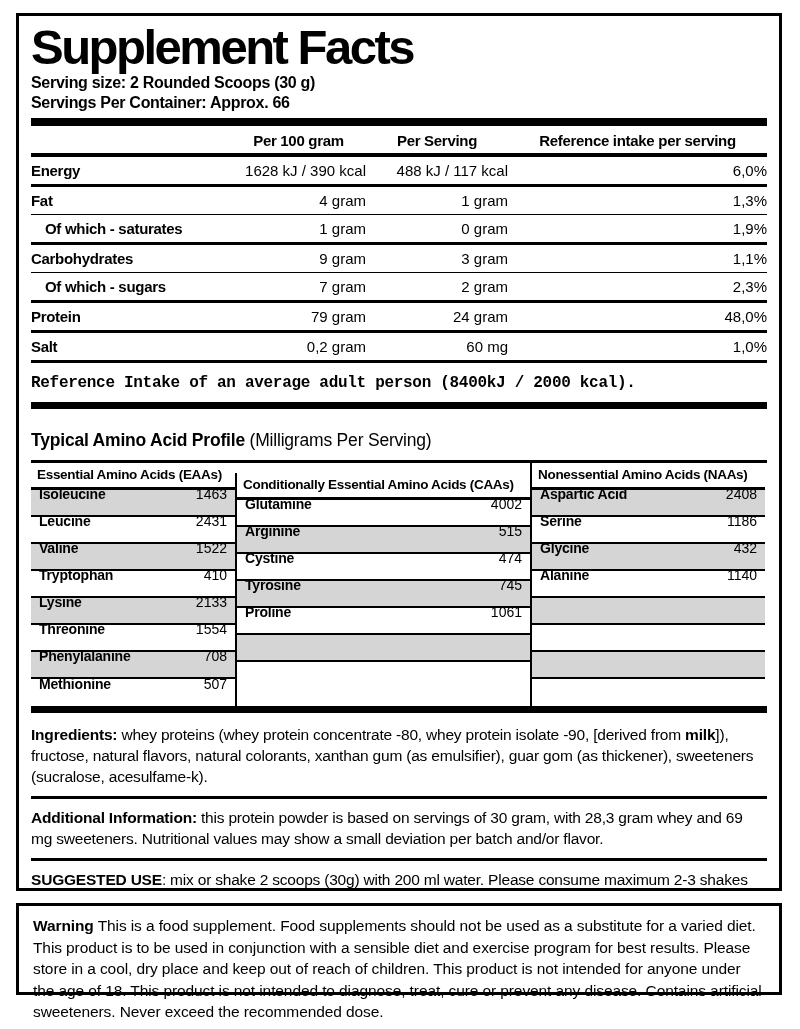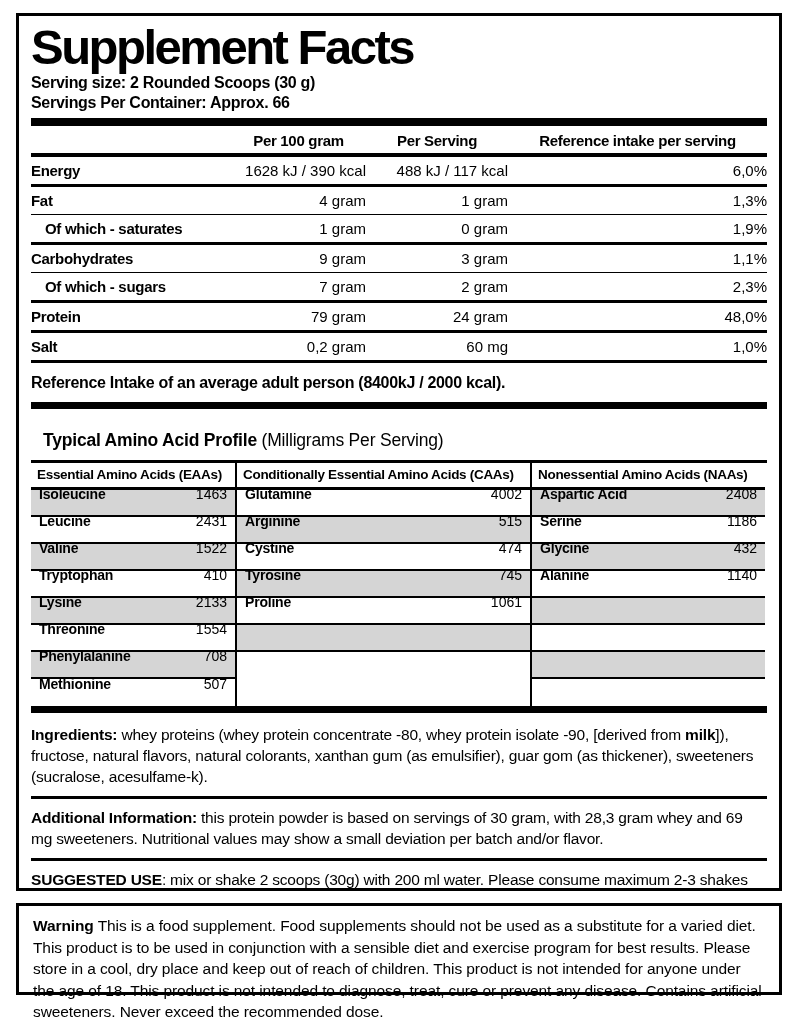--- a/index.html
+++ b/index.html
@@ -36,29 +36,29 @@
   }
   table.nutrition th:first-child { text-align:left; }
   table.nutrition td { font-size:15px; padding:5px 0; white-space:nowrap; }
   table.nutrition td:first-child { font-weight:bold; text-align:left; letter-spacing:-0.3px; }
   table.nutrition td + td { text-align:right; font-weight:normal; }
   table.nutrition tbody tr { border-bottom:3px solid #000; }
   table.nutrition tbody tr:nth-child(2),
   table.nutrition tbody tr:nth-child(4) { border-bottom:1px solid #000; }
   table.nutrition tbody tr.indent td:first-child { padding-left:14px; }
 
-  .ref-note { font-size:16px; font-weight:bold; margin:11px 0 10px 0; letter-spacing:-0.3px; }
-
-  .amino-title { font-size:17.5px; margin:21px 0 9px 12px; letter-spacing:-0.2px; }
+  .ref-note { font-size:16px; font-weight:bold; margin:11px 0 10px 0; letter-spacing:-0.3px;font-family:Liberation Mono, monospace; }
+
+  .amino-title { font-size:17.5px; margin:21px 0 9px 0; letter-spacing:-0.2px; }
   .amino-title .bold { font-weight:bold; }
 
   .amino-table { display:flex; border-top:3px solid #000; border-bottom:7px solid #000; }
   .amino-col { }
   .amino-col.c1 { width:204px; }
-  .amino-col.c2 { width:295px; border-left:2px solid #000; }
+  .amino-col.c2 { width:295px; border-left:2px solid #000;margin-top:10px; }
   .amino-col.c3 { width:235px; border-left:2px solid #000; }
   .amino-header {
     height:27px; display:flex; align-items:center; padding:0 6px;
     font-size:13.5px; font-weight:bold; border-bottom:3px solid #000;
     letter-spacing:-0.3px; white-space:nowrap; overflow:hidden;
   }
   .arow {
     height:27px; display:flex; align-items:center; justify-content:space-between;
     padding:0 8px 16px 8px; font-size:14px; border-bottom:2px solid #000;
   }

